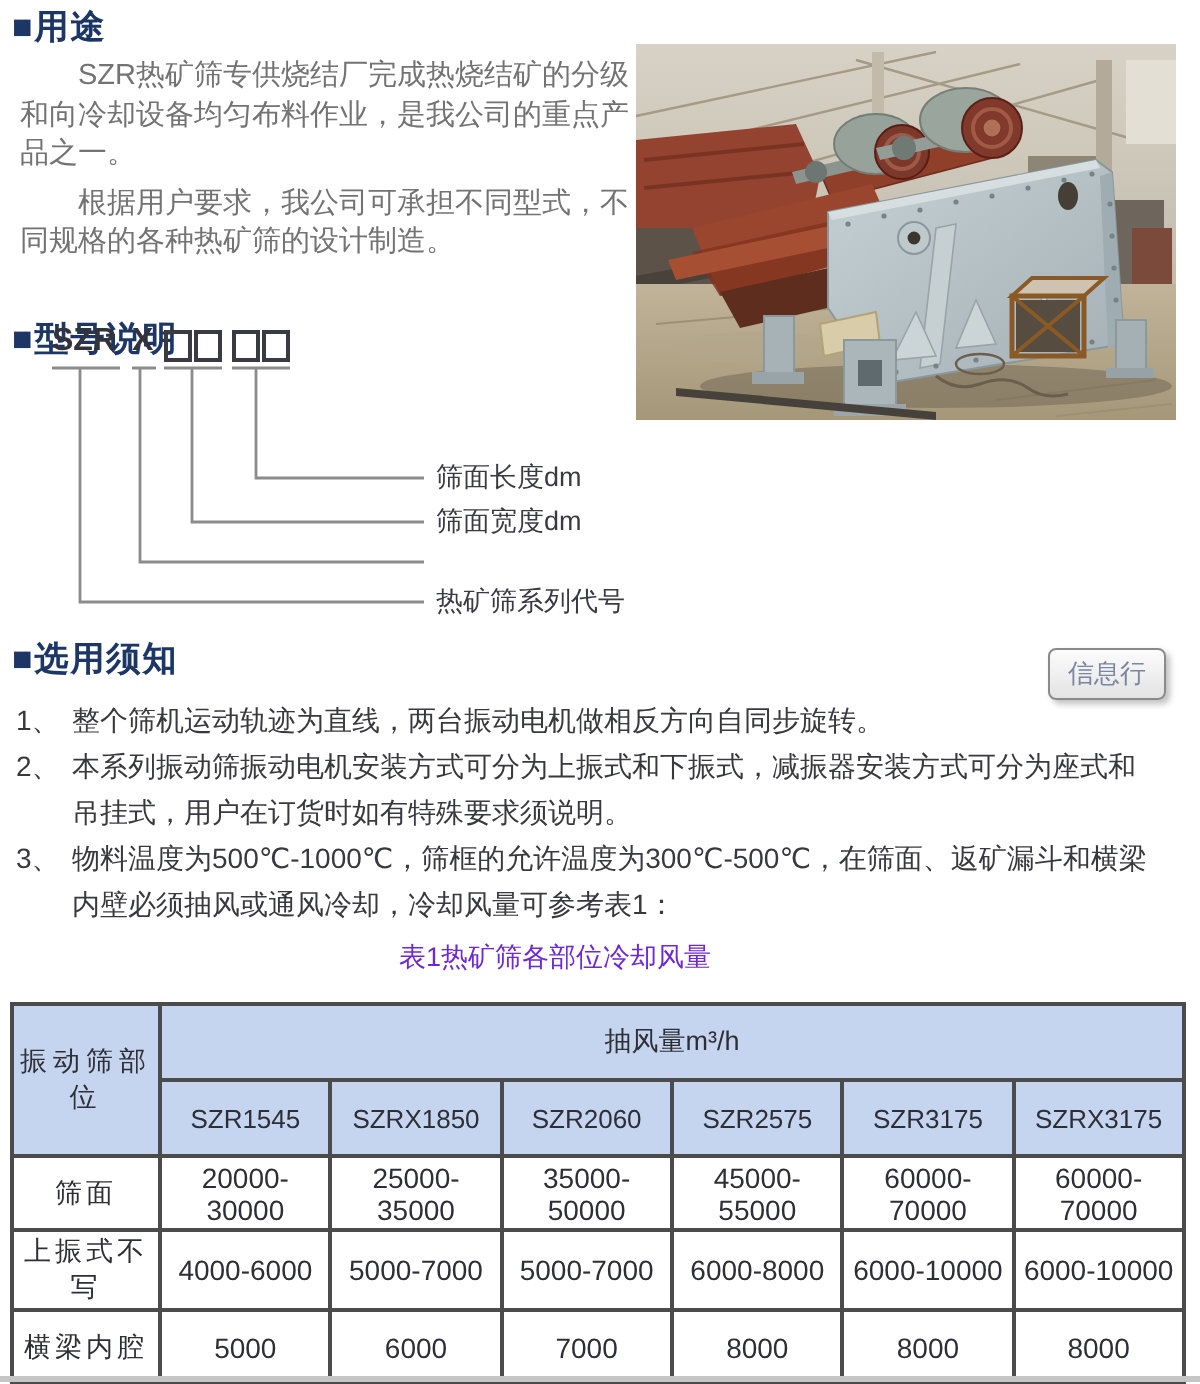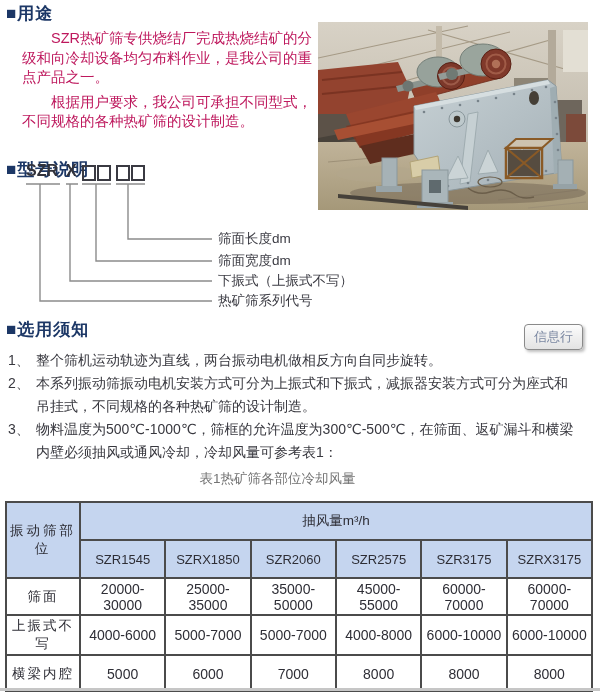--- a/index.html
+++ b/index.html
@@ -7,39 +7,39 @@
     width:600px;height:692px;position:relative;overflow:hidden;
     background:#ffffff;color:#3a3a42;
     font-family:"Liberation Sans","DejaVu Sans",sans-serif;
   }
   .abs{position:absolute;}
   .sec-title{
     font-size:17px;font-weight:bold;color:#1c3766;letter-spacing:1px;line-height:20px;
   }
   
   #usage-paras{left:6px;top:29px;width:312px;}
-  #usage-paras p{margin:0 0 5px 16px;font-size:14.5px;line-height:19.5px;text-indent:2em;color:#be185d;}
+  #usage-paras p{margin:0 0 5px 4px;font-size:14.5px;line-height:19.5px;text-indent:2em;color:#737373;}
   
   #diagram{left:16px;top:162px;width:430px;height:154px;}
   .code-part{position:absolute;top:0;font-size:16px;font-weight:bold;color:#33333b;line-height:18px;}
   .digit-box{position:absolute;top:3px;width:10px;height:12px;border:2px solid #3a3a42;}
   .diagram-label{position:absolute;left:202px;transform:translateY(-50%);font-size:13.5px;color:#3a3a42;white-space:nowrap;}
   
   #badge{
     left:524px;top:324px;width:57px;height:24px;
     border:1px solid #8a8a8a;border-radius:4px;
     background:linear-gradient(#fcfcfc,#e3e3e3);
     box-shadow:2px 2px 3px rgba(0,0,0,0.25);
     font-size:13px;color:#7a87a1;text-align:center;line-height:24px;
   }
   #notes-list{left:8px;top:349px;width:572px;}
   .note-item{position:relative;padding-left:28px;font-size:14px;line-height:23px;color:#38383f;}
   .note-num{position:absolute;left:0;top:0;}
   
-  #table-caption{left:0;top:470px;width:555px;text-align:center;font-size:13.5px;color:#737373;}
+  #table-caption{left:0;top:470px;width:555px;text-align:center;font-size:13.5px;color:#6d28d9;}
   #table-wrap{left:5px;top:501px;width:588px;border-radius:22px;}
   table{border-collapse:collapse;width:100%;table-layout:fixed;}
   th,td{border:2px solid #4b4b4b;text-align:center;vertical-align:middle;color:#2e2e36;overflow:hidden;}
   thead th{background:#c5d5ef;font-weight:normal;}
   .group-header{height:34px;font-size:13.5px;}
   .col-header{height:34px;font-size:13px;}
   .corner-header{font-size:13.5px;letter-spacing:3px;}
   .row-label{height:33px;font-size:13.5px;letter-spacing:2px;}
   .value-cell{font-size:14px;}
   #bottom-strip{left:0;top:688px;width:600px;height:3px;background:#c6c6c6;}
@@ -179,36 +179,35 @@
   <span class="digit-box" style="left:115px;"></span>
   <svg style="position:absolute;left:0;top:0;" width="430" height="154" viewBox="0 0 430 154" xmlns="http://www.w3.org/2000/svg">
     <path d="M10,22 H44 M50,22 H62 M66,22 H95 M100,22 H129
              M112,22 V77 H196
              M80,22 V99 H196
              M54,22 V119 H196
              M24,22 V139 H196" fill="none" stroke="#8c8c8c" stroke-width="1.4"></path>
   </svg>
   <div class="diagram-label" style="top:77px;">筛面长度dm</div>
   <div class="diagram-label" style="top:99px;">筛面宽度dm</div>
-  <div class="diagram-label" style="top:119px;">下振式（上振式不写）</div>
   <div class="diagram-label" style="top:139px;">热矿筛系列代号</div>
 </div>
 
 <div class="abs sec-title" style="left:6px;top:320px;">■选用须知</div>
 
 <div class="abs" id="badge">信息行</div>
 
 <div class="abs" id="notes-list">
   <div class="note-item">
     <span class="note-num">1、</span>
     <span>整个筛机运动轨迹为直线，两台振动电机做相反方向自同步旋转。</span>
   </div>
   <div class="note-item">
     <span class="note-num">2、</span>
-    <span>本系列振动筛振动电机安装方式可分为上振式和下振式，减振器安装方式可分为座式和吊挂式，不同规格的各种热矿筛的设计制造。</span>
+    <span>本系列振动筛振动电机安装方式可分为上振式和下振式，减振器安装方式可分为座式和吊挂式，用户在订货时如有特殊要求须说明。</span>
   </div>
   <div class="note-item">
     <span class="note-num">3、</span>
     <span>物料温度为500℃-1000℃，筛框的允许温度为300℃-500℃，在筛面、返矿漏斗和横梁内壁必须抽风或通风冷却，冷却风量可参考表1：</span>
   </div>
 </div>
 
 <div class="abs" id="table-caption">表1热矿筛各部位冷却风量</div>
 
 <div class="abs" id="table-wrap">
@@ -244,21 +243,21 @@
         <td class="value-cell">35000-50000</td>
         <td class="value-cell">45000-55000</td>
         <td class="value-cell">60000-70000</td>
         <td class="value-cell">60000-70000</td>
       </tr>
       <tr>
         <td class="row-label">上振式不写</td>
         <td class="value-cell">4000-6000</td>
         <td class="value-cell">5000-7000</td>
         <td class="value-cell">5000-7000</td>
-        <td class="value-cell">4000-8000</td>
+        <td class="value-cell">6000-8000</td>
         <td class="value-cell">6000-10000</td>
         <td class="value-cell">6000-10000</td>
       </tr>
       <tr>
         <td class="row-label">横梁内腔</td>
         <td class="value-cell">5000</td>
         <td class="value-cell">6000</td>
         <td class="value-cell">7000</td>
         <td class="value-cell">8000</td>
         <td class="value-cell">8000</td>

